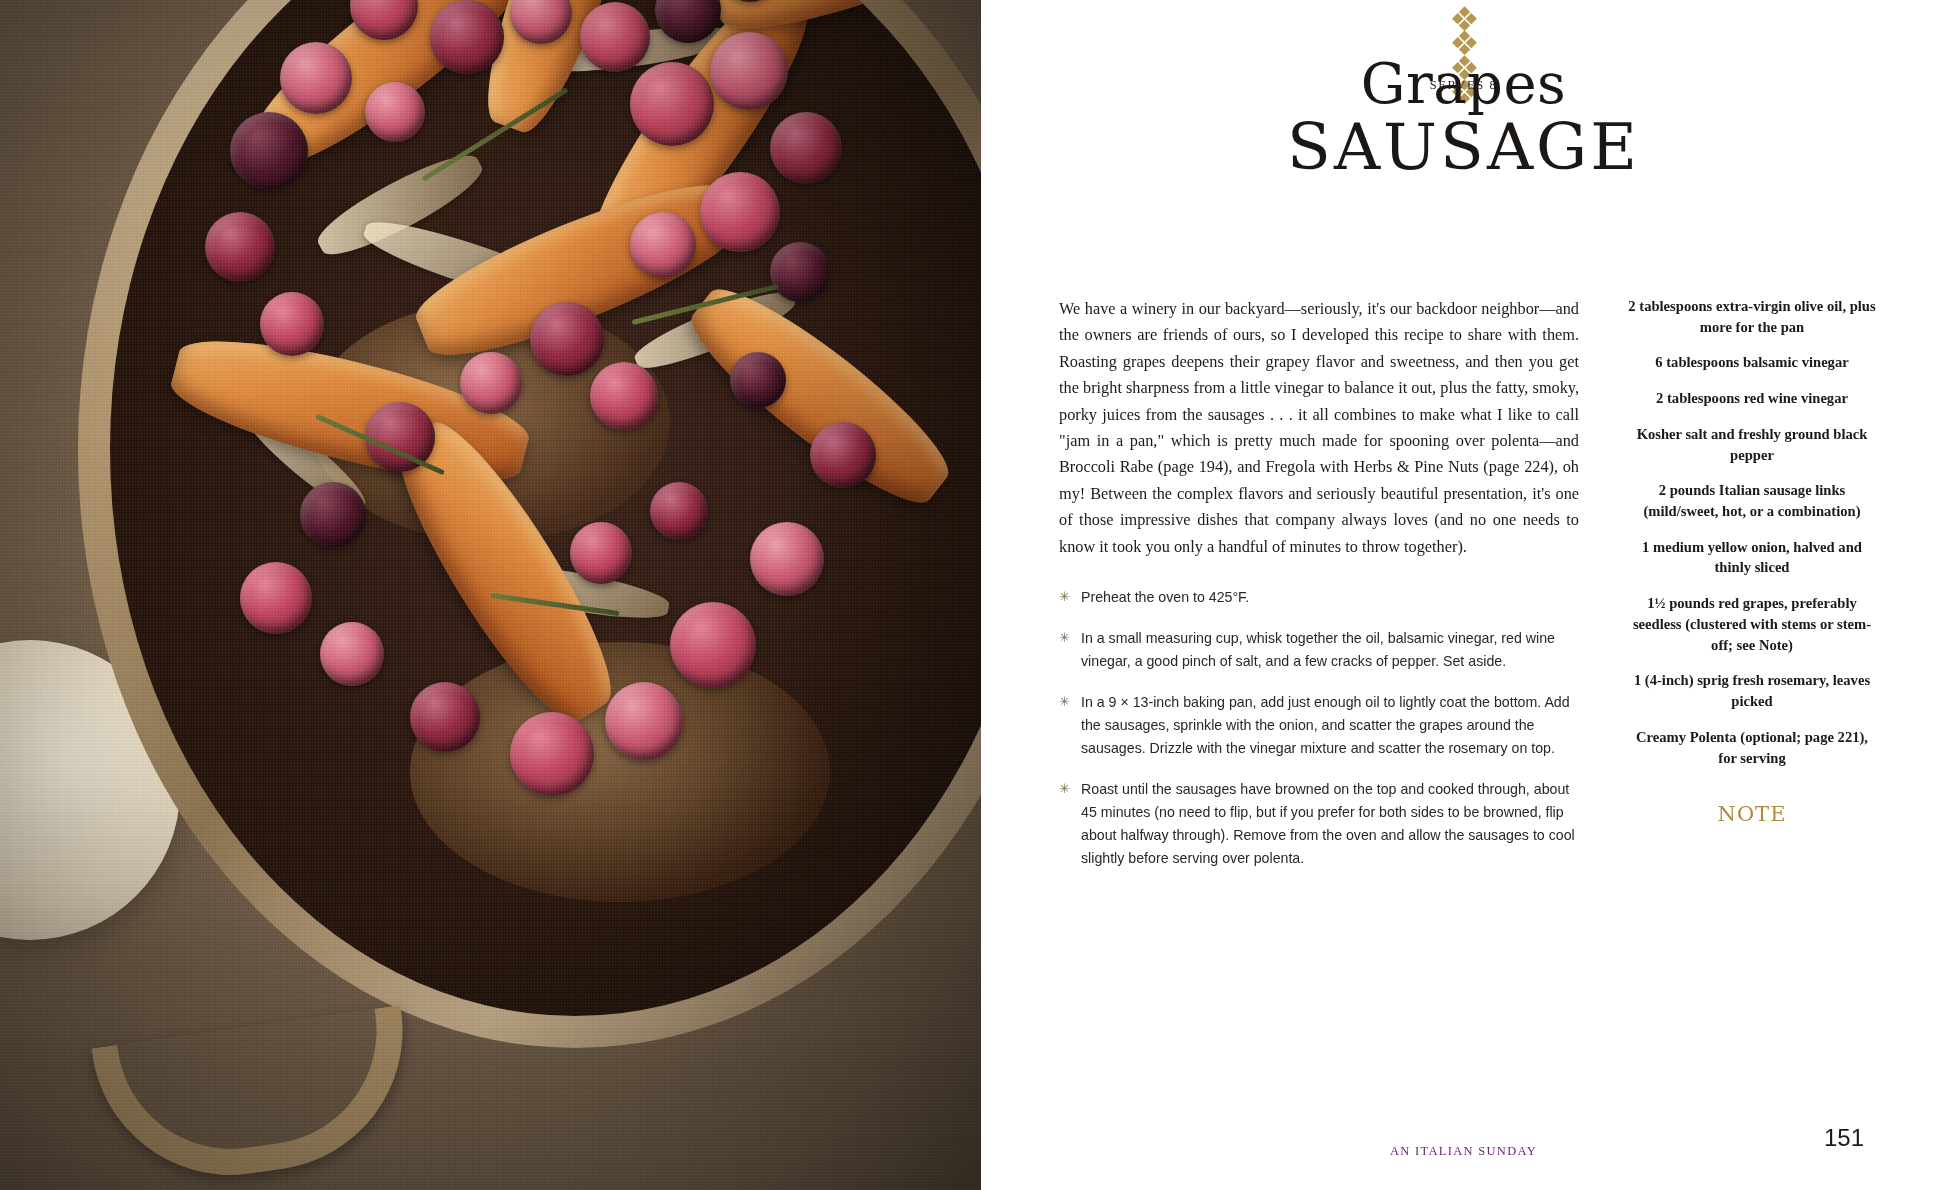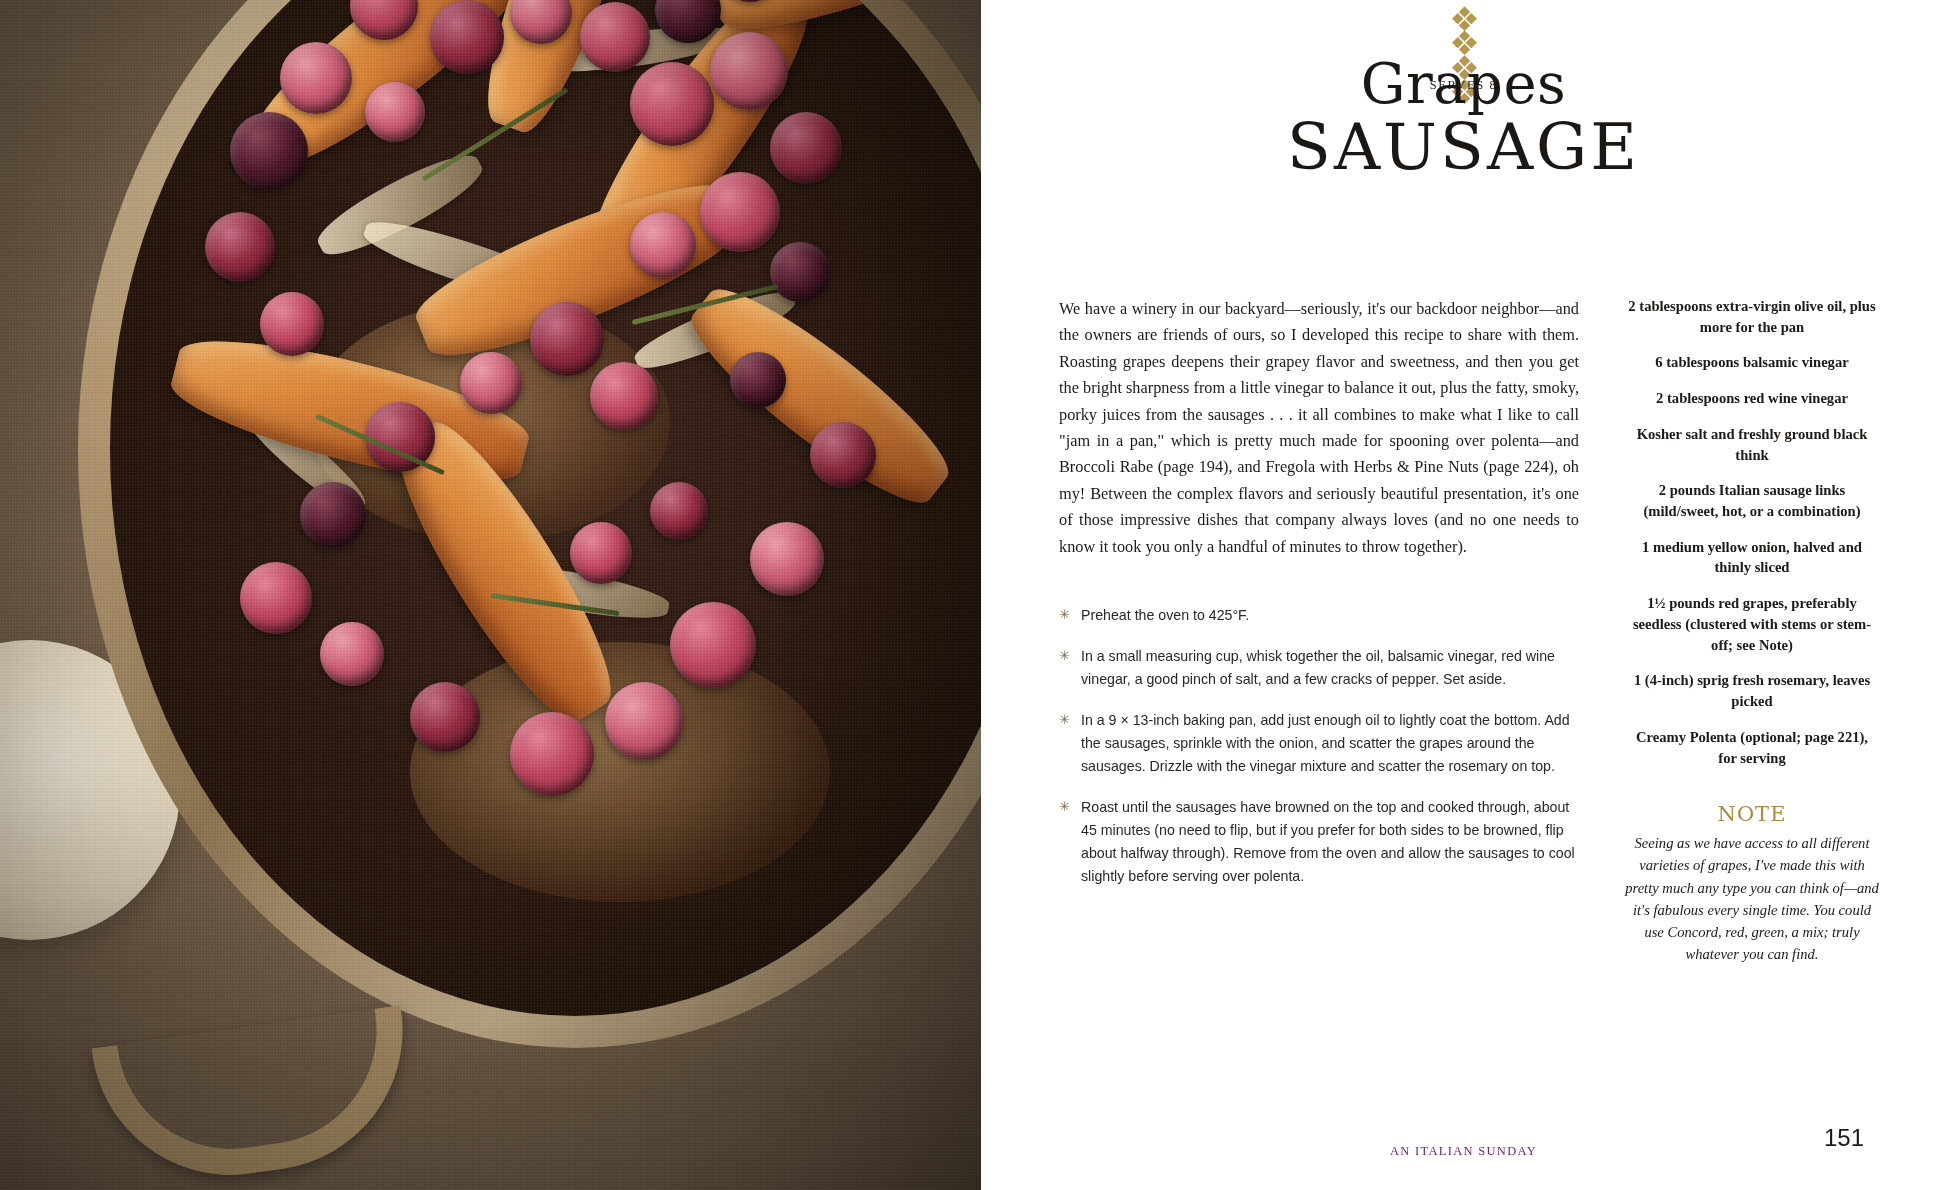--- a/index.html
+++ b/index.html
@@ -204,21 +204,21 @@
   }
   .col-left {
     width: 520px;
   }
   .headnote {
     font-family: "Liberation Serif", serif;
     font-size: 16.3px;
     line-height: 1.62;
     color: #1e1a16;
     text-align: justify;
-    margin: 0 0 44px 0;
+    margin: 0 0 26px 0;
   }
   .step {
     position: relative;
     font-family: "Liberation Sans", sans-serif;
     font-size: 14.2px;
     line-height: 1.62;
     color: #2b2723;
     padding-left: 22px;
     margin-bottom: 18px;
   }
@@ -394,29 +394,28 @@
         <div class="step">
           <span class="star">✳</span>
           <span>Roast until the sausages have browned on the top and cooked through, about 45 minutes (no need to flip, but if you prefer for both sides to be browned, flip about halfway through). Remove from the oven and allow the sausages to cool slightly before serving over polenta.</span>
         </div>
       </div>
 
       <div class="col-right">
         <div class="ing">2 tablespoons extra-virgin olive oil, plus more for the pan</div>
         <div class="ing">6 tablespoons balsamic vinegar</div>
         <div class="ing">2 tablespoons red wine vinegar</div>
-        <div class="ing">Kosher salt and freshly ground black think</div>
+        <div class="ing">Kosher salt and freshly ground black pepper</div>
         <div class="ing">2 pounds Italian sausage links (mild/sweet, hot, or a combination)</div>
         <div class="ing">1 medium yellow onion, halved and thinly sliced</div>
         <div class="ing">1½ pounds red grapes, preferably seedless (clustered with stems or stem-off; see Note)</div>
         <div class="ing">1 (4-inch) sprig fresh rosemary, leaves picked</div>
         <div class="ing">Creamy Polenta (optional; page 221), for serving</div>
 
         <div class="note-title">NOTE</div>
-        <div class="note-body">Seeing as we have access to all different varieties of grapes, I've made this with pretty much any type you can think of—and it's fabulous every single time. You could use Concord, red, green, a mix; truly whatever you can find.</div>
       </div>
 
     </div>
 
     <div class="footer">
       <div class="footer-label">AN ITALIAN SUNDAY</div>
       <div class="folio">151</div>
     </div>
 
   </div>

